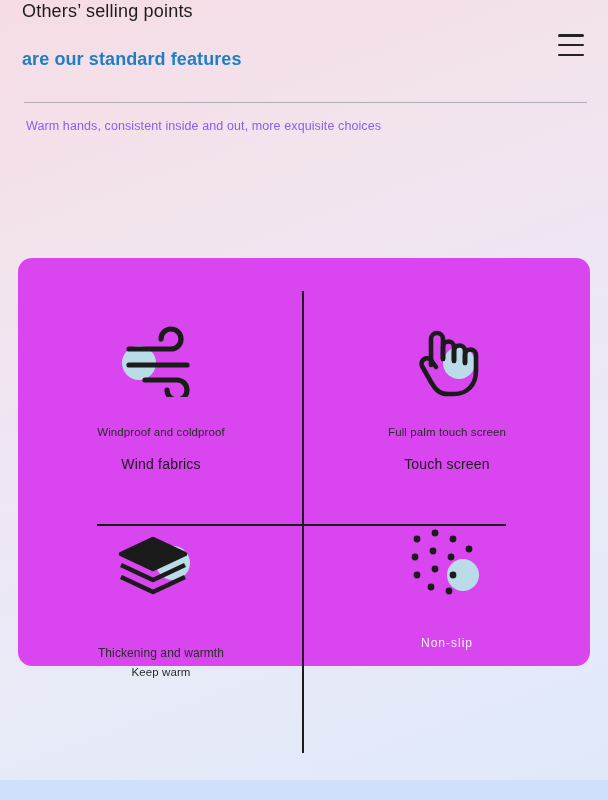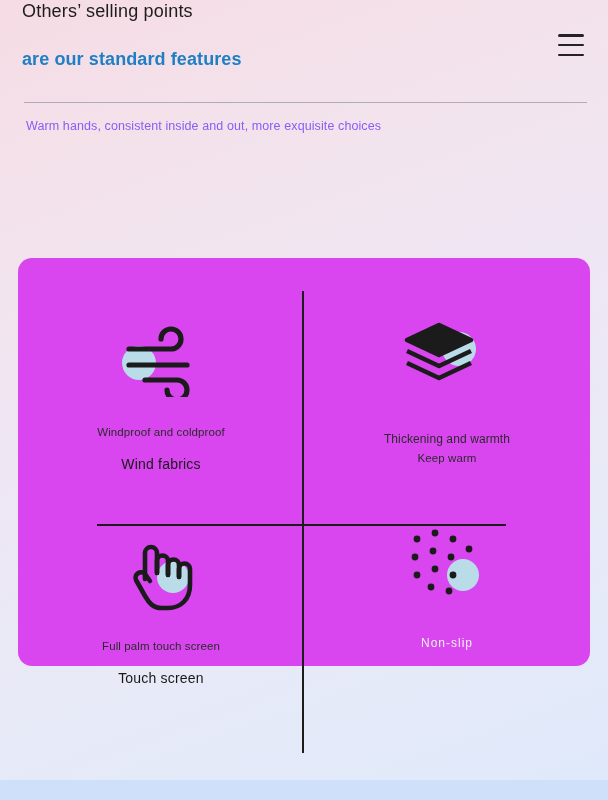--- a/index.html
+++ b/index.html
@@ -196,51 +196,51 @@
               <path d="M20 26 H62 a10 10 0 1 0 -10 -10"></path>
               <path d="M20 42 H78"></path>
               <path d="M36 57 H68 a10 10 0 1 1 -10 10"></path>
             </g>
           </svg>
         </div>
         <div class="cap-small">Windproof and coldproof</div>
         <div class="cap-large">Wind fabrics</div>
       </div>
 
-      <div class="cell cell-3">
-        <div class="icon-wrap">
-          <svg width="100" height="78" viewBox="0 0 100 78">
-            <circle cx="62" cy="34" r="17" fill="#b9dce8"></circle>
-            <g stroke="#1b1b1b" stroke-width="4.6" stroke-linejoin="round" fill="#1b1b1b">
-              <path d="M42 10 L74 25 L42 40 L10 25 Z"></path>
-            </g>
-            <g stroke="#1b1b1b" stroke-width="4.6" stroke-linejoin="round" fill="none">
-              <path d="M10 36 L42 51 L74 36"></path>
-              <path d="M10 48 L42 63 L74 48"></path>
-            </g>
-          </svg>
-        </div>
-        <div class="cap-small mid">Thickening and warmth</div>
-        <div class="cap-small">Keep warm</div>
-      </div>
-
       <div class="cell cell-2">
         <div class="icon-wrap">
           <svg width="92" height="82" viewBox="0 0 92 82">
             <circle cx="58" cy="44" r="16" fill="#b9dce8"></circle>
             <g fill="none" stroke="#1b1b1b" stroke-width="4.6" stroke-linecap="round" stroke-linejoin="round">
               <path d="M30 46 V20 a6 6 0 0 1 12 0 v20"></path>
               <path d="M42 40 V28 a5.5 5.5 0 0 1 11 0 v14"></path>
               <path d="M53 42 V32 a5.5 5.5 0 0 1 11 0 v12"></path>
               <path d="M64 44 V36 a5.5 5.5 0 0 1 11 0 v16 c0 14 -9 23 -22 23 h-6 c-9 0 -13 -5 -17 -12 l-9 -16 a5.5 5.5 0 0 1 9 -6 l5 7"></path>
             </g>
           </svg>
         </div>
         <div class="cap-small">Full palm touch screen</div>
         <div class="cap-large">Touch screen</div>
+      </div>
+
+      <div class="cell cell-3">
+        <div class="icon-wrap">
+          <svg width="100" height="78" viewBox="0 0 100 78">
+            <circle cx="62" cy="34" r="17" fill="#b9dce8"></circle>
+            <g stroke="#1b1b1b" stroke-width="4.6" stroke-linejoin="round" fill="#1b1b1b">
+              <path d="M42 10 L74 25 L42 40 L10 25 Z"></path>
+            </g>
+            <g stroke="#1b1b1b" stroke-width="4.6" stroke-linejoin="round" fill="none">
+              <path d="M10 36 L42 51 L74 36"></path>
+              <path d="M10 48 L42 63 L74 48"></path>
+            </g>
+          </svg>
+        </div>
+        <div class="cap-small mid">Thickening and warmth</div>
+        <div class="cap-small">Keep warm</div>
       </div>
 
       <div class="cell cell-4">
         <div class="icon-wrap">
           <svg width="92" height="78" viewBox="0 0 92 78">
             <circle cx="62" cy="52" r="16" fill="#b9dce8"></circle>
             <g fill="#1b1b1b">
               <circle cx="16" cy="16" r="3.4"></circle>
               <circle cx="34" cy="10" r="3.4"></circle>
               <circle cx="52" cy="16" r="3.4"></circle>

